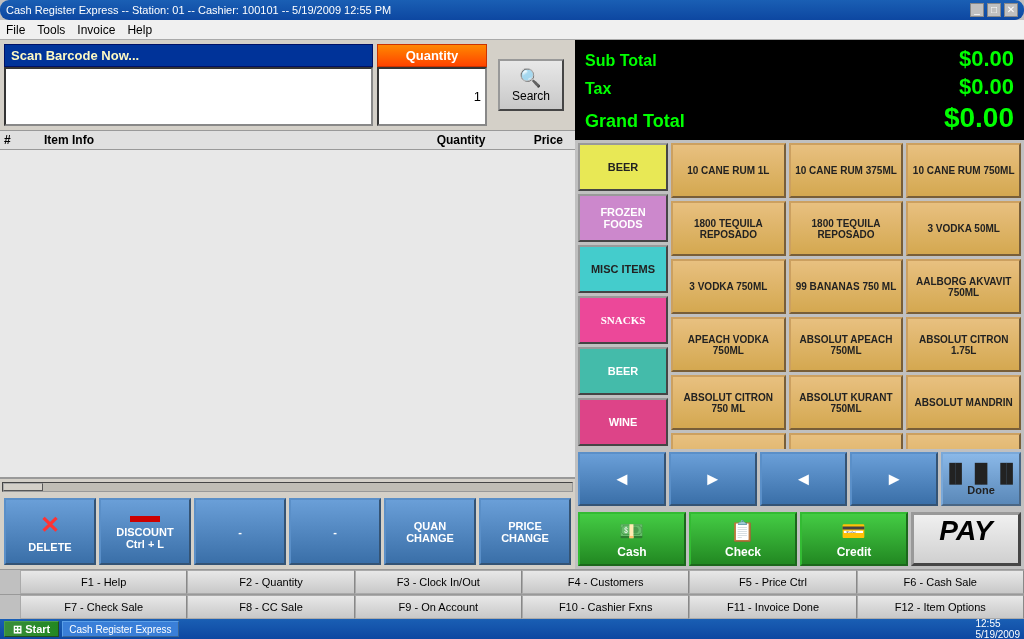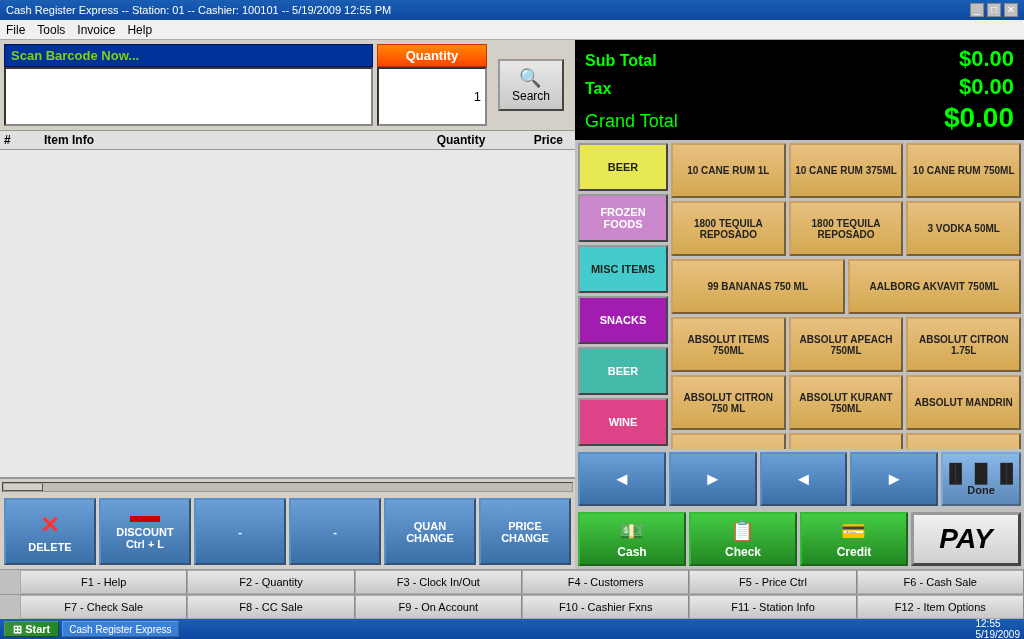--- a/index.html
+++ b/index.html
@@ -8,20 +8,21 @@
     
     #titlebar {
       background: linear-gradient(to bottom, #1a5fb4, #0d47a1);
       color: white;
       font-size: 11px;
       padding: 3px 6px;
       display: flex;
       justify-content: space-between;
       align-items: center;
       height: 20px;
+      border-radius: 9px;
     }
     #titlebar-controls { display: flex; gap: 3px; }
     #titlebar-controls span {
       display: inline-block; width: 14px; height: 14px;
       background: #c0c0c0; border: 1px solid #888;
       text-align: center; line-height: 12px; font-size: 10px; cursor: pointer;
     }
 
     
     #menubar {
@@ -59,21 +60,21 @@
       height: 90px;
     }
 
     #scan-section {
       display: flex;
       flex-direction: column;
       flex: 1;
     }
     #scan-label {
       background: #003399;
-      color: #84cc16;
+      color: #fef9c3;
       font-weight: bold;
       font-size: 13px;
       padding: 3px 6px;
       border: 1px solid #001166;
     }
     #scan-input {
       flex: 1;
       border: 2px inset #888;
       padding: 2px 4px;
       font-size: 13px;
@@ -218,21 +219,21 @@
       flex-direction: column;
       gap: 2px;
     }
     .total-row {
       display: flex;
       justify-content: space-between;
       align-items: baseline;
     }
     .total-label { font-size: 16px; font-weight: bold; }
     .total-value { font-size: 22px; font-weight: bold; }
-    .grand-total-label { font-size: 18px; font-weight: normal; }
+    .grand-total-label { font-size: 18px; font-weight: bold; }
     .grand-total-value { font-size: 28px; font-weight: bold; }
 
     
     #product-grid {
       flex: 1;
       overflow-y: auto;
       padding: 3px;
       display: flex;
       gap: 3px;
     }
@@ -341,21 +342,21 @@
       gap: 2px;
     }
     .payment-btn .pay-icon { font-size: 20px; }
     #pay-btn {
       flex: 1;
       height: 54px;
       background: linear-gradient(to bottom, #f0f0f0, #d0d0d0);
       border: 3px outset #999;
       cursor: pointer;
       display: flex;
-      align-items: center;
+      align-items: flex-start;
       justify-content: center;
       font-size: 28px;
       font-weight: bold;
       color: black;
       font-style: italic;
     }
 
     
     #fkeys-row1, #fkeys-row2 {
       display: flex;
@@ -511,42 +512,43 @@
         <span class="grand-total-value">$0.00</span>
       </div>
     </div>
 
     <div id="product-grid">
       <div id="category-column">
 
       <button class="category-btn" style="background: rgb(232, 232, 85); color: rgb(34, 34, 34);">BEER</button>
           <button class="category-btn" style="background: rgb(204, 136, 204); color: rgb(255, 255, 255);">FROZEN FOODS</button>
           <button class="category-btn" style="background: rgb(68, 204, 204); color: rgb(34, 34, 34);">MISC ITEMS</button>
-          <button class="category-btn" style="background: #a21caf; color: rgb(255, 255, 255);">SNACKS</button>
+          <button class="category-btn" style="background: #ec4899; color: rgb(255, 255, 255); font-family: Liberation Serif, serif;">SNACKS</button>
           <button class="category-btn" style="background: rgb(68, 187, 170); color: rgb(255, 255, 255);">BEER</button>
           <button class="category-btn" style="background: rgb(221, 68, 136); color: rgb(255, 255, 255);">WINE</button>
         </div>
       <div id="product-column">
 
       <div class="product-row">
             <button class="product-btn">10 CANE RUM 1L</button>
             <button class="product-btn">10 CANE RUM 375ML</button>
             <button class="product-btn">10 CANE RUM 750ML</button>
           </div>
           <div class="product-row">
             <button class="product-btn">1800 TEQUILA REPOSADO</button>
             <button class="product-btn">1800 TEQUILA REPOSADO</button>
             <button class="product-btn">3 VODKA 50ML</button>
           </div>
           <div class="product-row">
+            <button class="product-btn">3 VODKA 750ML</button>
             <button class="product-btn">99 BANANAS 750 ML</button>
             <button class="product-btn">AALBORG AKVAVIT 750ML</button>
           </div>
           <div class="product-row">
-            <button class="product-btn">ABSOLUT ITEMS 750ML</button>
+            <button class="product-btn">APEACH VODKA 750ML</button>
             <button class="product-btn">ABSOLUT APEACH 750ML</button>
             <button class="product-btn">ABSOLUT CITRON 1.75L</button>
           </div>
           <div class="product-row">
             <button class="product-btn">ABSOLUT CITRON 750 ML</button>
             <button class="product-btn">ABSOLUT KURANT 750ML</button>
             <button class="product-btn">ABSOLUT MANDRIN</button>
           </div>
           <div class="product-row">
             <button class="product-btn">ABSOLUT MANDRIN 750ML</button>
@@ -595,21 +597,21 @@
     <div class="fkey">F4 - Customers</div>
     <div class="fkey">F5 - Price Ctrl</div>
     <div class="fkey">F6 - Cash Sale</div>
   </div>
 
 <div id="fkeys-row2">
 <div class="fkey">F7 - Check Sale</div>
     <div class="fkey">F8 - CC Sale</div>
     <div class="fkey">F9 - On Account</div>
     <div class="fkey">F10 - Cashier Fxns</div>
-    <div class="fkey">F11 - Station Info</div>
+    <div class="fkey">F11 - Invoice Done</div>
     <div class="fkey">F12 - Item Options</div>
   </div>
 
 <div id="taskbar">
   <button id="taskbar-start">
     <span>⊞</span>
     <span>Start</span>
   </button>
   <div class="taskbar-btn">Cash Register Express</div>
   <div id="taskbar-clock">12:55<br>5/19/2009</div>

